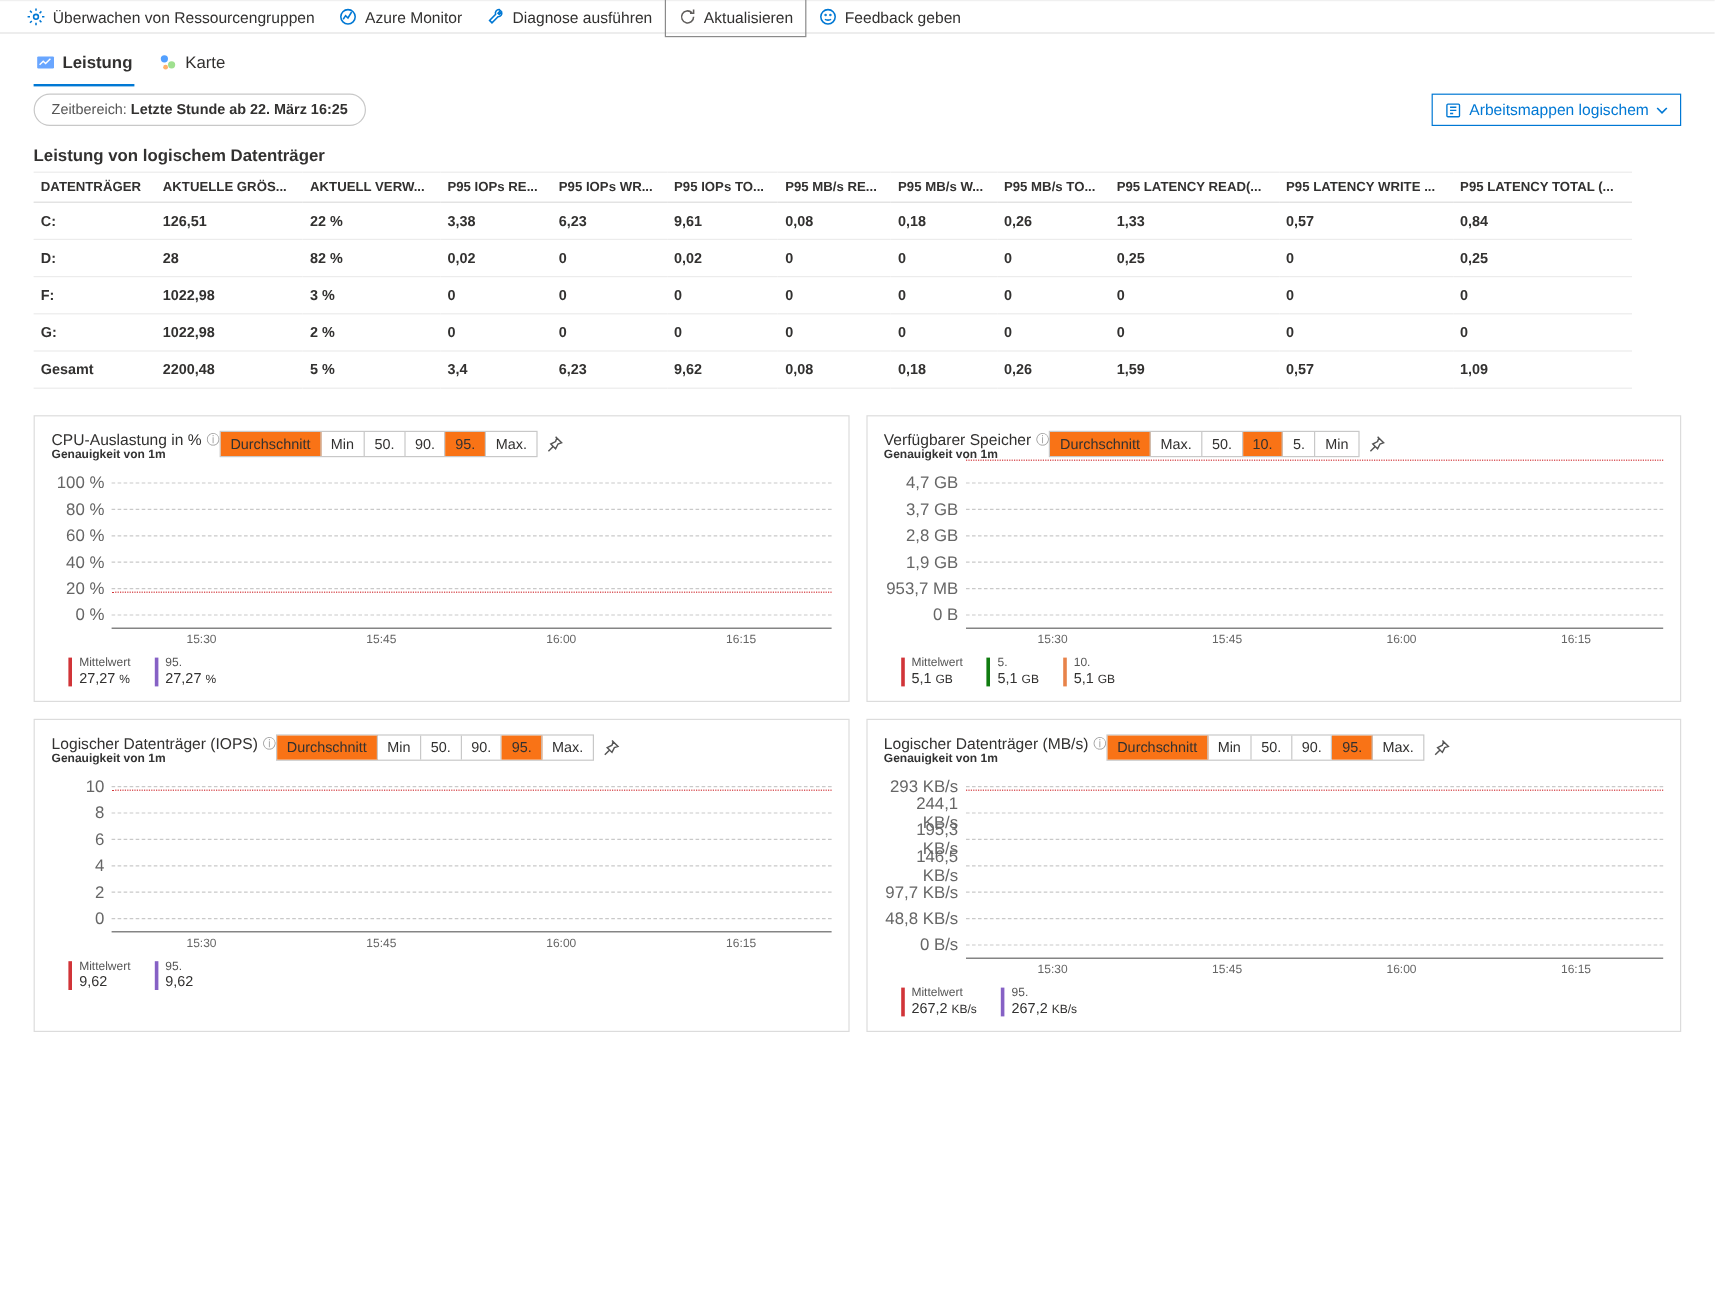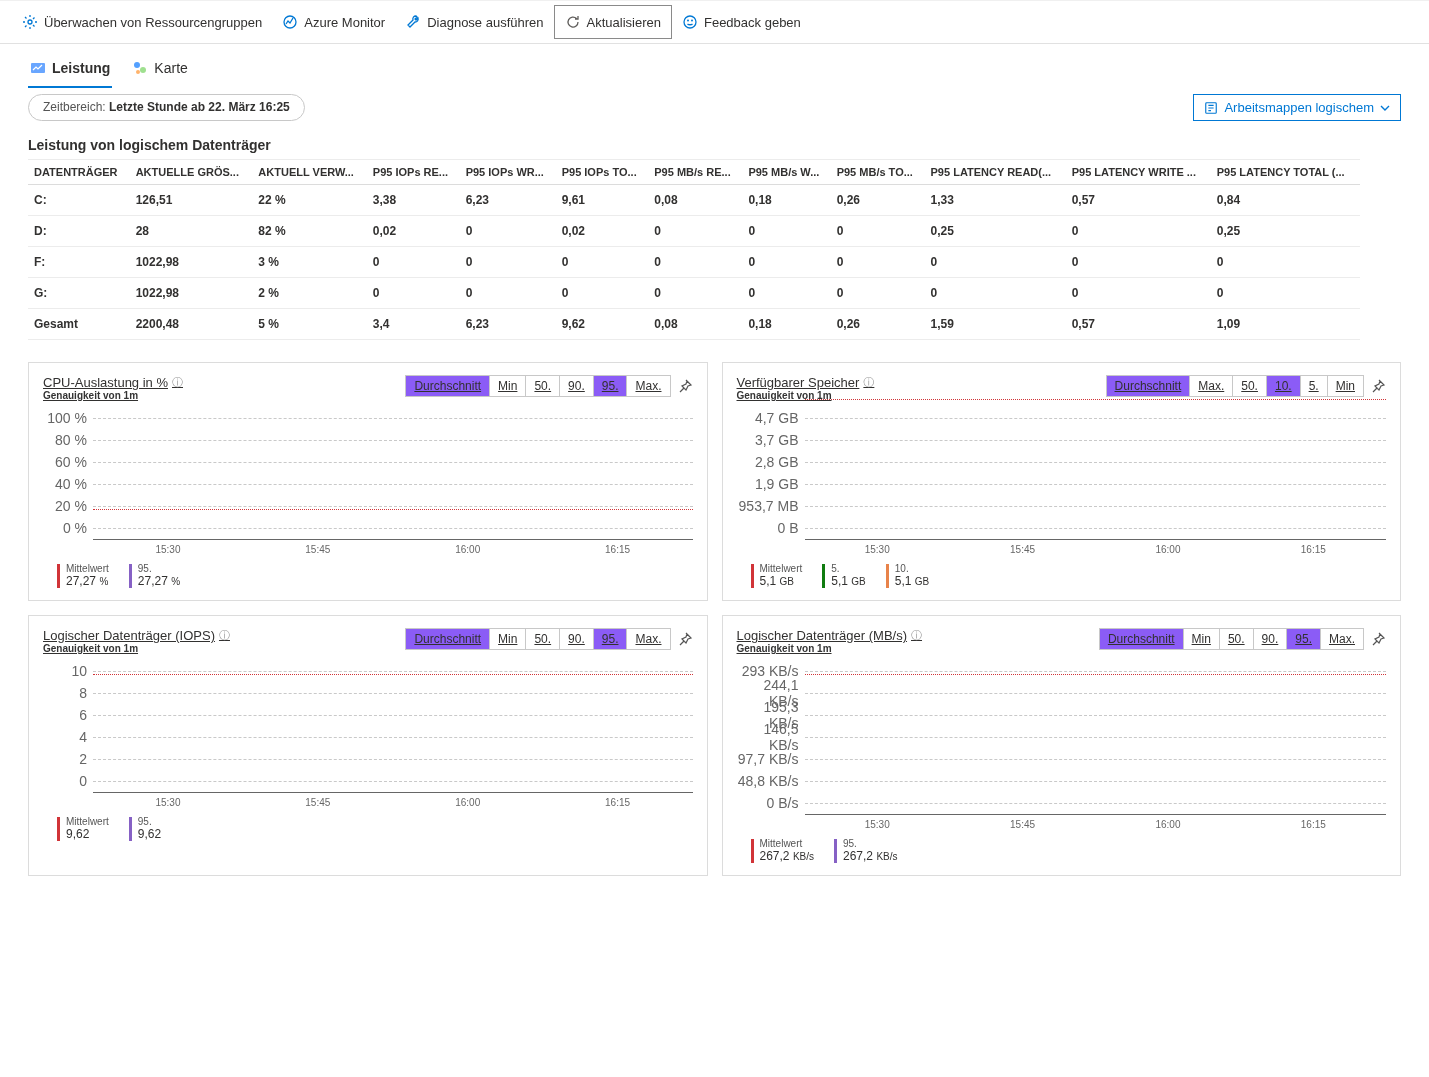--- a/index.html
+++ b/index.html
@@ -1,18 +1,18 @@
 <!DOCTYPE html>
 <html><head>
 <meta charset="utf-8">
 <style>
   * { box-sizing:border-box; margin:0; padding:0; font-family:"Segoe UI",Tahoma,sans-serif; }
   body { background:#fff; color:#323130; font-size:12px; width:1429px; }
 
-  .cmdbar { display:flex; align-items:center; border-bottom:1px solid #e1e1e1; border-top:1px solid #f0f0f0; padding:0 12px; height:44px; gap:0; }
+  .cmdbar { display:flex; align-items:center; border-bottom:1px solid #e1e1e1; border-top:1px solid #f0f0f0; padding:0 12px; height:28px; gap:0; }
   .cmd { display:flex; align-items:center; gap:6px; padding:0 10px; height:34px; cursor:pointer; color:#323130; font-size:13px; }
   .cmd.sel { border:1px solid #8a8a8a; }
   .cmd svg, .cmd .ic { width:16px; height:16px; color:#0078d4; }
   .tabs { display:flex; align-items:center; gap:18px; padding:10px 28px 0; }
   .tab { display:flex; align-items:center; gap:6px; padding:6px 2px 10px; font-size:14px; color:#323130; cursor:pointer; border-bottom:2px solid transparent; }
   .tab.active { font-weight:600; border-bottom:2px solid #0078d4; }
   .tab svg { width:16px; height:16px; }
   .topctrl { display:flex; justify-content:space-between; padding:6px 28px 12px; }
   .pill { border:1px solid #c8c8c8; border-radius:18px; padding:5px 14px; font-size:12px; cursor:pointer; }
   .pill .lbl { color:#555; }
@@ -20,29 +20,29 @@
   .wbbtn { border:1px solid #0078d4; color:#0078d4; background:#fff; padding:5px 10px; display:flex; align-items:center; gap:6px; font-size:13px; cursor:pointer; }
   .section { padding:4px 28px 8px; }
   .sectitle { font-weight:600; font-size:14px; margin-bottom:6px; }
   table.disk { width:97%; border-collapse:collapse; font-size:12px; }
   table.disk th { text-align:left; font-weight:600; font-size:11px; padding:6px 6px; border-bottom:1px solid #dcdcdc; border-top:1px solid #ececec; white-space:nowrap; overflow:hidden; text-overflow:ellipsis; }
   table.disk td { padding:8px 6px; border-bottom:1px solid #ececec; font-weight:600; }
   table.disk tr.total td { font-weight:600; }
 
   .charts { display:grid; grid-template-columns:1fr 1fr; gap:14px; padding:14px 28px; }
   .card { border:1px solid #dcdcdc; background:#fff; padding:12px 14px 10px; position:relative; }
-  .chead { display:flex; justify-content:space-between; align-items:flex-start; margin-bottom:6px;text-decoration:underline; }
+  .chead { display:flex; justify-content:flex-start; align-items:flex-start; margin-bottom:6px; }
   .ctitle { font-size:13px; color:#323130; display:flex; align-items:center; gap:4px; }
   .csub { font-size:10px; font-weight:600; color:#333; }
   .info { color:#9a9a9a; font-size:11px; }
   .toggles { display:flex; align-items:center; gap:6px; }
   .seg { display:flex; border:1px solid #c8c8c8; }
   .seg div { padding:3px 8px; font-size:12px; border-right:1px solid #c8c8c8; cursor:pointer; }
   .seg div:last-child { border-right:none; }
-  .seg div.on { background:#8b5cf6; }
+  .seg div.on { background:#f97316; }
   .pin { width:16px; height:16px; cursor:pointer; }
   .plot { margin-top:6px; }
   .row { display:flex; align-items:center; height:22px; }
   .ylab { width:50px; text-align:right; font-size:14px; color:#666; padding-right:6px; }
   .gl { flex:1; border-top:1px dashed #c9c9c9; position:relative; }
   .dl { border-top:1.5px dotted #d13438; }
   .xaxis { display:flex; margin-left:50px; border-top:1px solid #666; }
   .xt { flex:1; text-align:center; font-size:10px; color:#666; padding-top:4px; }
   .legend { display:flex; gap:20px; margin:8px 0 2px 14px; }
   .litem { display:flex; align-items:center; gap:6px; }

